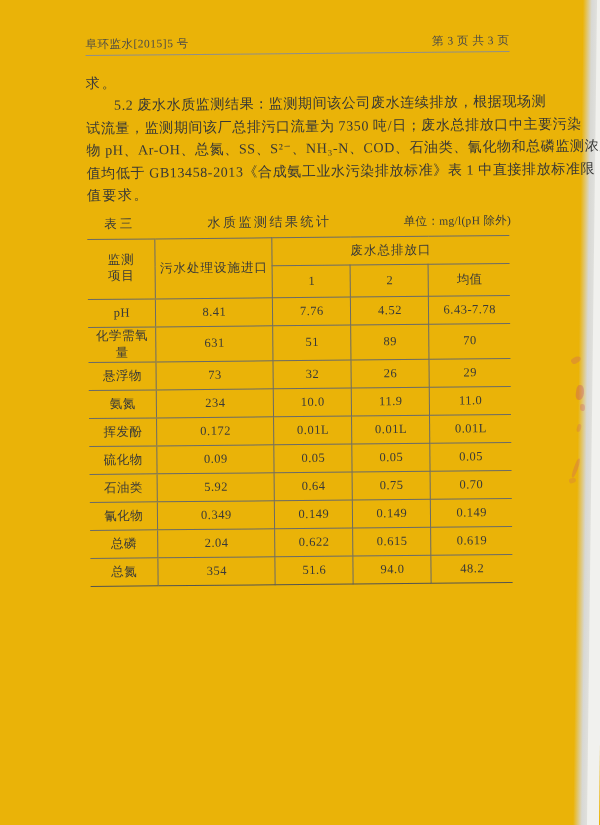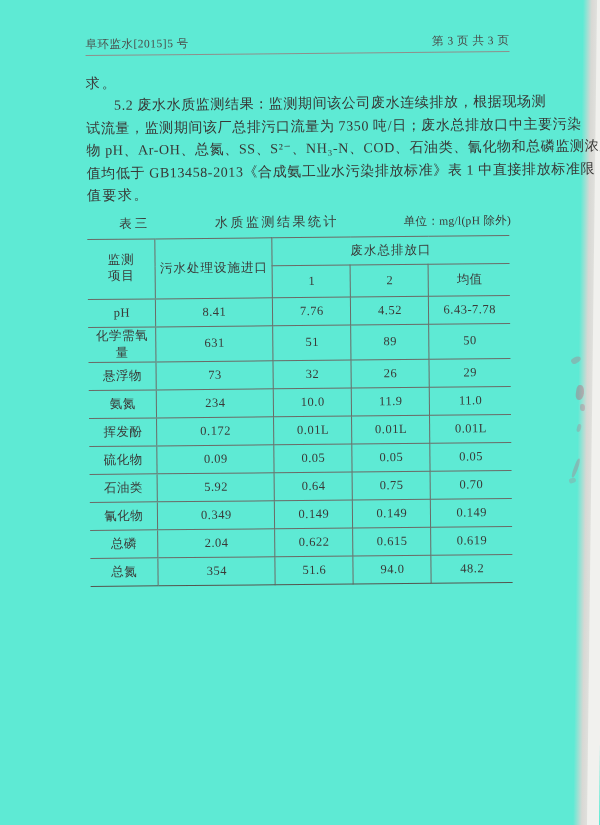--- a/index.html
+++ b/index.html
@@ -1,19 +1,19 @@
 <!DOCTYPE html>
 <html style="--red-ink: #c9556f; --edge: #d8d8d4;"><head>
 <meta charset="utf-8">
 <style>
   html,body{margin:0;padding:0;}
   .scan{
     position:relative;
     width:600px;height:825px;
-    background:#5eead4;
+    background:#eab308;
     overflow:hidden;
     font-family:"Liberation Serif","DejaVu Serif",serif;
     color:#3b3b3b;
   }
   
   .page-edge{
     position:absolute;top:-10px;right:6px;width:16px;height:850px;
     background:linear-gradient(to right,rgba(0,0,0,0) 0%,var(--edge,#d8d8d5) 55%,#e3e3e0 100%);
     transform:rotate(0.7deg);
   }
@@ -45,21 +45,21 @@
   .para .pline{
     text-align:justify;text-align-last:justify;text-justify:inter-character;
     white-space:nowrap;letter-spacing:0.6px;
   }
   .para .pline.first{padding-left:28px;}
   .para .pline.last{text-align-last:left;letter-spacing:1.5px;}
   .table-caption{
     display:flex;justify-content:space-between;align-items:baseline;
     margin-top:7px;font-size:12.5px;color:#3c3c3a;
   }
-  .table-caption .cap-label{margin-left:32px;letter-spacing:3px;}
+  .table-caption .cap-label{margin-left:17px;letter-spacing:3px;}
   .table-caption .cap-title{letter-spacing:2.5px;font-size:13px;}
   .table-caption .cap-unit{font-size:11.5px;letter-spacing:0.3px;}
   table.mon{
     margin-top:6px;width:422px;border-collapse:collapse;table-layout:fixed;
     font-size:12.5px;color:#3a3a38;
   }
   table.mon td,table.mon th{
     font-weight:normal;text-align:center;vertical-align:middle;
     border-top:1px solid #6b6b67;border-bottom:1px solid #6b6b67;
     padding:0 2px;
@@ -145,21 +145,21 @@
         <td class="vline-r">7.76</td>
         <td class="vline-r">4.52</td>
         <td>6.43-7.78</td>
       </tr>
 
       <tr>
         <td>化学需氧量</td>
         <td class="vline-l vline-r">631</td>
         <td class="vline-r">51</td>
         <td class="vline-r">89</td>
-        <td>50</td>
+        <td>70</td>
       </tr>
 
       <tr>
         <td>悬浮物</td>
         <td class="vline-l vline-r">73</td>
         <td class="vline-r">32</td>
         <td class="vline-r">26</td>
         <td>29</td>
       </tr>
 

